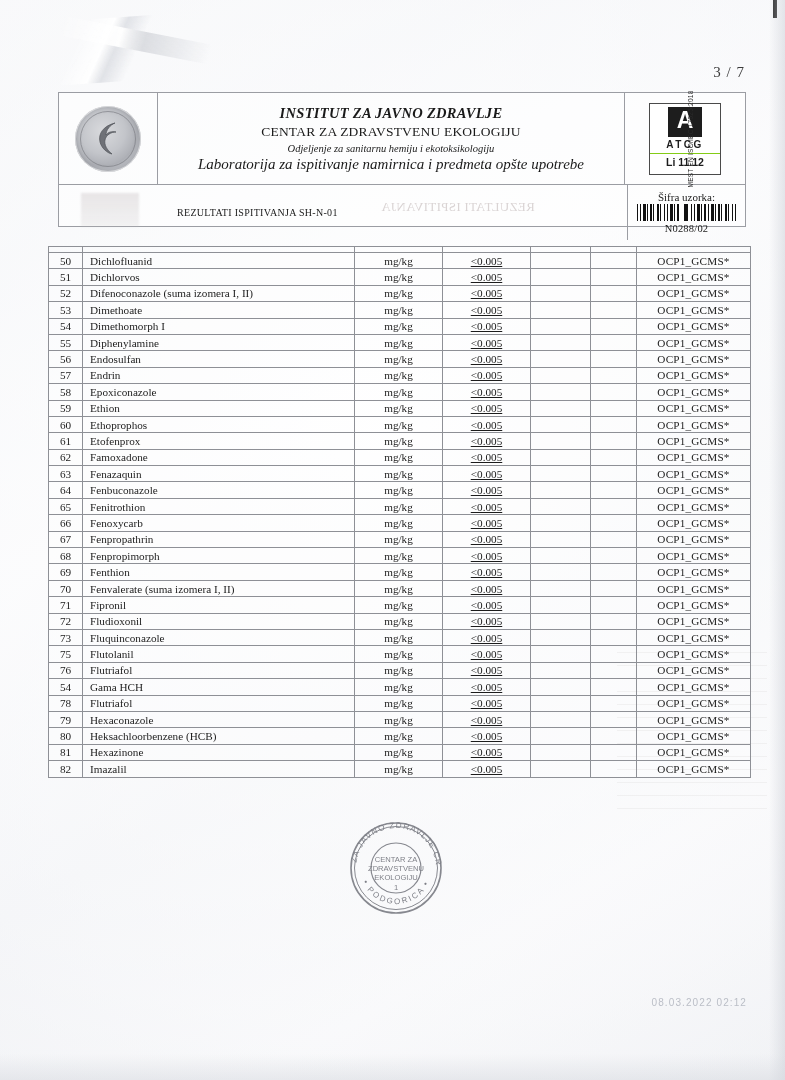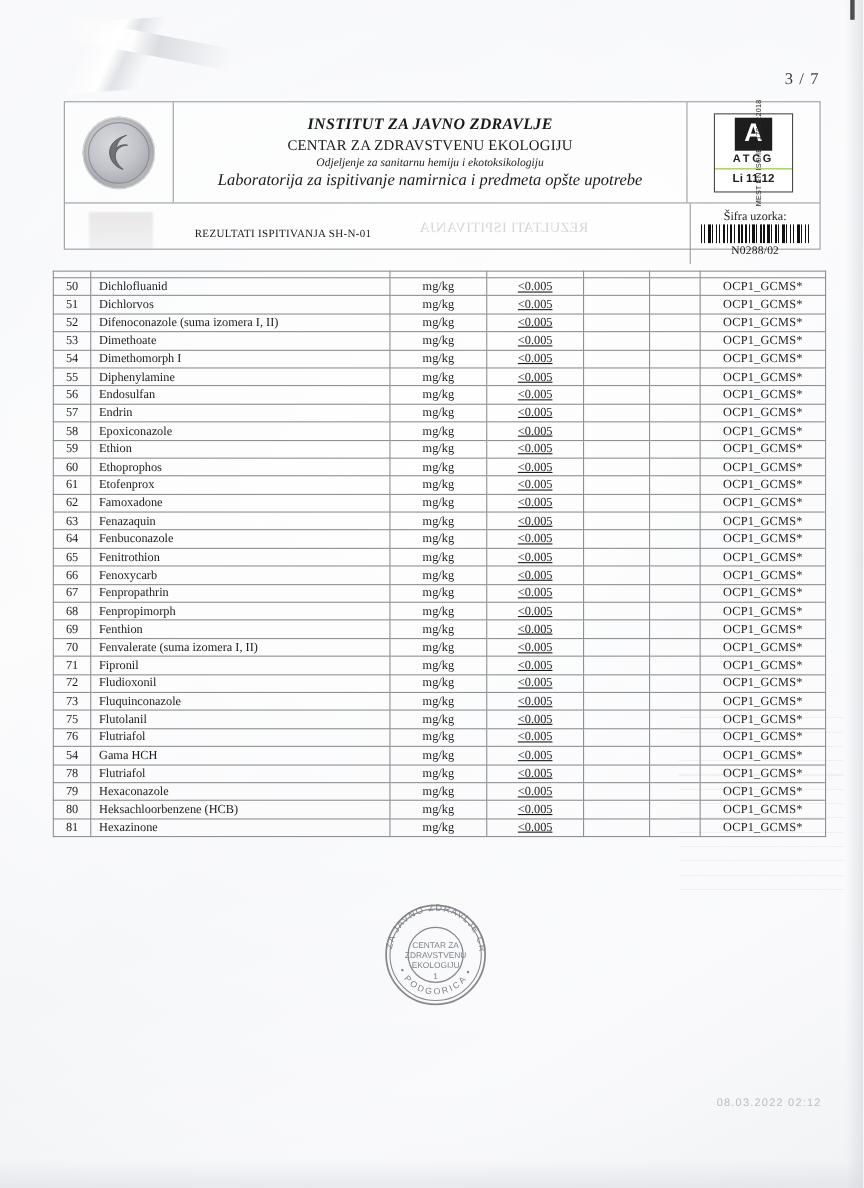--- a/index.html
+++ b/index.html
@@ -556,20 +556,29 @@
           <td class="c-name">Heksachloorbenzene (HCB)</td>
           <td class="c-unit">mg/kg</td>
           <td class="c-res">&lt;0.005</td>
           <td class="c-e1"></td>
           <td class="c-e2"></td>
           <td class="c-method">OCP1_GCMS*</td>
         </tr>
         <tr>
           <td class="c-no">81</td>
           <td class="c-name">Hexazinone</td>
+          <td class="c-unit">mg/kg</td>
+          <td class="c-res">&lt;0.005</td>
+          <td class="c-e1"></td>
+          <td class="c-e2"></td>
+          <td class="c-method">OCP1_GCMS*</td>
+        </tr>
+        <tr>
+          <td class="c-no">82</td>
+          <td class="c-name">Imazalil</td>
           <td class="c-unit">mg/kg</td>
           <td class="c-res">&lt;0.005</td>
           <td class="c-e1"></td>
           <td class="c-e2"></td>
           <td class="c-method">OCP1_GCMS*</td>
         </tr>
       </tbody>
   </table>
 
   <div class="ghost-table"></div>

